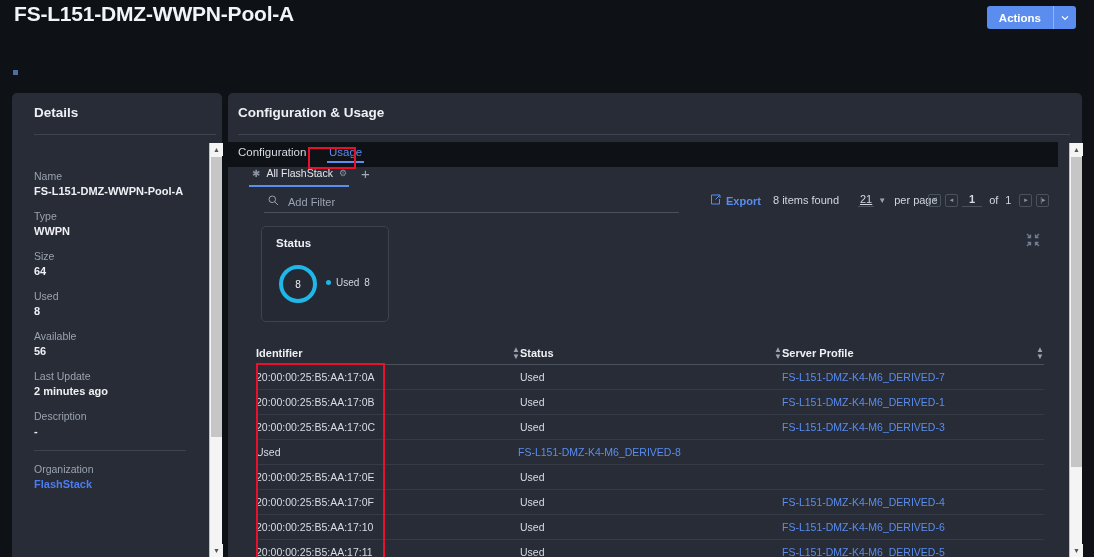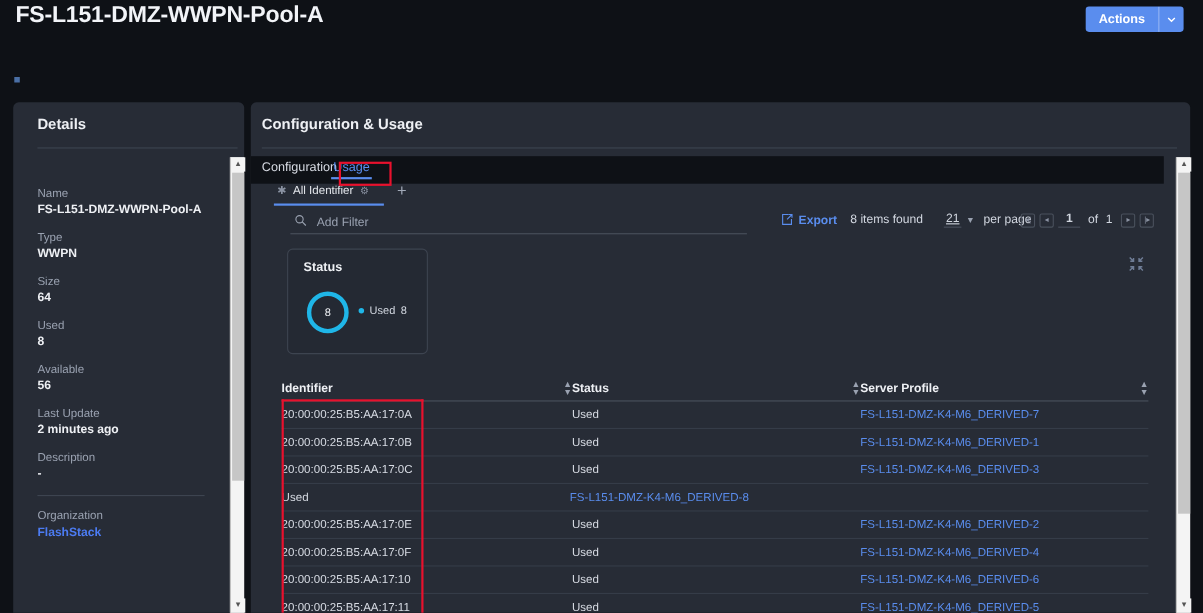--- a/index.html
+++ b/index.html
@@ -105,21 +105,21 @@
   .tab {
     position: absolute; top: 4px; font-size: 11.5px; color: #d6dae2;
     cursor: pointer;
   }
   .tab.active { color: #5a8dee; font-weight: normal; }
   .tab.active::after {
     content: ""; position: absolute; left: -2px; right: -2px; bottom: -5px;
     height: 2px; background: #5a8dee;
   }
   #tab-config { left: 10px; }
-  #tab-usage { left: 75px; }
+  #tab-usage { left: 101px; }
 
   .annot {
     position: absolute; border: 2px solid #e8112d; pointer-events: none;
   }
   #annot-usage { left: 308px; top: 147px; width: 48px; height: 22px; }
   #annot-col   { left: 256px; top: 363px; width: 129px; height: 194px;
                  border-bottom: none; }
 
   
   .viewrow {
@@ -306,21 +306,21 @@
   <div class="main-rule"></div>
 
   <div class="tabbar">
     <div class="tab" id="tab-config">Configuration</div>
     <div class="tab active" id="tab-usage">Usage</div>
   </div>
 
   <div class="viewrow">
     <div class="view-tab">
       <span class="star">✱</span>
-      <span>All Identifier</span>
+      <span>All FlashStack</span>
       <span class="gear">⚙</span>
     </div>
     <div class="view-tab-underline"></div>
     <div class="add-view">+</div>
   </div>
 
   <div class="filterrow">
     <div class="filter-box">
       <span class="mag">
         <svg width="11" height="11" viewBox="0 0 11 11">
@@ -412,21 +412,20 @@
       <div class="td c2">Used</div>
       <div class="td c3 link">FS-L151-DMZ-K4-M6_DERIVED-3</div>
     </div>
     <div class="tr">
       <div class="td c2">Used</div>
       <div class="td c3 link">FS-L151-DMZ-K4-M6_DERIVED-8</div>
     </div>
     <div class="tr">
       <div class="td c1">20:00:00:25:B5:AA:17:0E</div>
       <div class="td c2">Used</div>
-      <div class="td c3 link">FS-L151-DMZ-K4-M6_DERIVED-2</div>
     </div>
     <div class="tr">
       <div class="td c1">20:00:00:25:B5:AA:17:0F</div>
       <div class="td c2">Used</div>
       <div class="td c3 link">FS-L151-DMZ-K4-M6_DERIVED-4</div>
     </div>
     <div class="tr">
       <div class="td c1">20:00:00:25:B5:AA:17:10</div>
       <div class="td c2">Used</div>
       <div class="td c3 link">FS-L151-DMZ-K4-M6_DERIVED-6</div>

